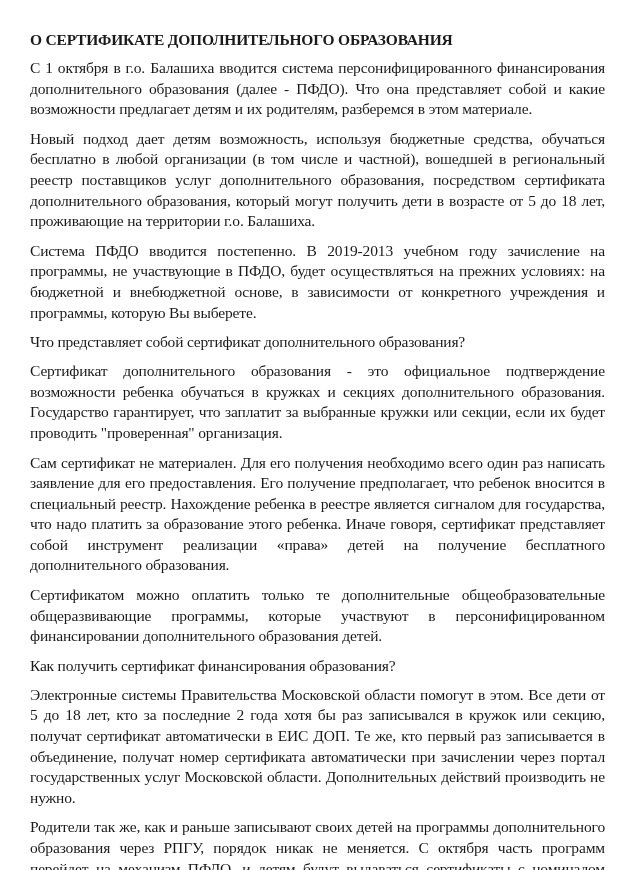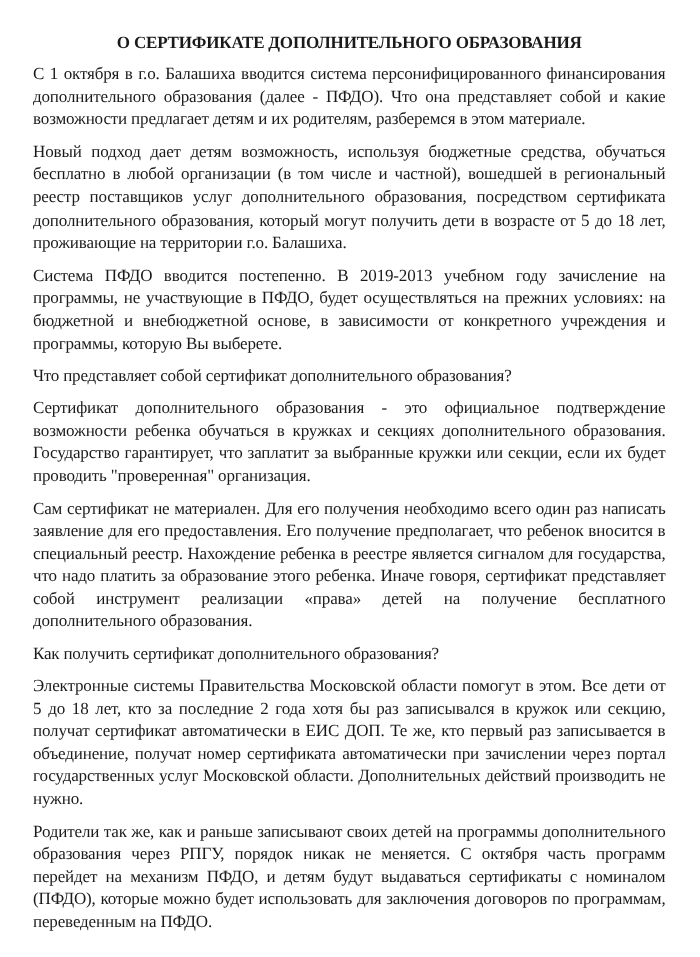--- a/index.html
+++ b/index.html
@@ -15,21 +15,20 @@
       font-family: "Liberation Serif", serif;
       color: #1a1a1a;
     }
     .page {
       position: absolute;
       left: 30px;
       top: 30px;
       width: 575px;
     }
     .title {
-      text-align: center;
       font-weight: bold;
       font-size: 15.5px;
       letter-spacing: -0.2px;
       margin: 0 0 8px 0;
       line-height: 20px;
     }
     .para {
       font-size: 15.5px;
       line-height: 20.6px;
       text-align: justify;
@@ -50,17 +49,18 @@
 <div class="page">
   <h1 class="title">О СЕРТИФИКАТЕ ДОПОЛНИТЕЛЬНОГО ОБРАЗОВАНИЯ</h1>
 
   <p class="para">С 1 октября  в г.о. Балашиха вводится система персонифицированного финансирования дополнительного образования (далее - ПФДО). Что она представляет собой и какие возможности предлагает детям и их родителям, разберемся в этом материале.</p>
   <p class="para">Новый подход дает детям возможность, используя бюджетные средства, обучаться бесплатно в любой организации (в том числе и частной), вошедшей в региональный реестр поставщиков услуг дополнительного образования, посредством сертификата дополнительного образования, который могут получить дети в возрасте от 5 до 18 лет, проживающие на территории г.о. Балашиха.</p>
   <p class="para">Система ПФДО вводится постепенно. В 2019-2013 учебном году зачисление на программы, не участвующие в ПФДО, будет осуществляться на прежних условиях: на бюджетной и внебюджетной основе, в зависимости от конкретного учреждения и программы, которую Вы выберете.</p>
 
   <h2 class="subhead">Что представляет собой сертификат дополнительного образования?</h2>
   <p class="para">Сертификат дополнительного образования - это официальное подтверждение возможности ребенка обучаться в кружках и секциях дополнительного образования. Государство гарантирует, что заплатит за выбранные кружки или секции, если их будет проводить "проверенная" организация.</p>
   <p class="para">Сам сертификат не материален. Для его получения необходимо  всего один раз написать заявление для его предоставления. Его получение предполагает, что ребенок вносится в специальный реестр. Нахождение ребенка в реестре является сигналом для государства, что надо платить за образование этого ребенка. Иначе говоря, сертификат представляет собой инструмент реализации «права» детей на получение бесплатного дополнительного образования.</p>
+  <p class="para">Сертификатом можно оплатить только те дополнительные общеобразовательные общеразвивающие программы, которые участвуют в персонифицированном финансировании дополнительного образования детей.</p>
 
-  <h2 class="subhead">Как получить сертификат дополнительного образования?</h2>
+  <h2 class="subhead">Как получить сертификат финансирования образования?</h2>
   <p class="para">Электронные системы Правительства Московской  области помогут в этом. Все дети от 5 до 18 лет, кто за последние 2 года хотя бы раз записывался в кружок или секцию, получат сертификат автоматически в ЕИС ДОП. Те же, кто первый раз записывается в объединение, получат номер сертификата  автоматически при зачислении через портал государственных услуг Московской  области. Дополнительных действий производить не нужно.</p>
   <p class="para">Родители так же, как и раньше записывают своих детей на программы дополнительного образования через РПГУ, порядок никак не меняется. С октября часть программ перейдет на механизм ПФДО, и детям будут выдаваться сертификаты с номиналом (ПФДО), которые можно будет использовать для заключения договоров по программам, переведенным на ПФДО.</p>
 </div>
 
 </body></html>

